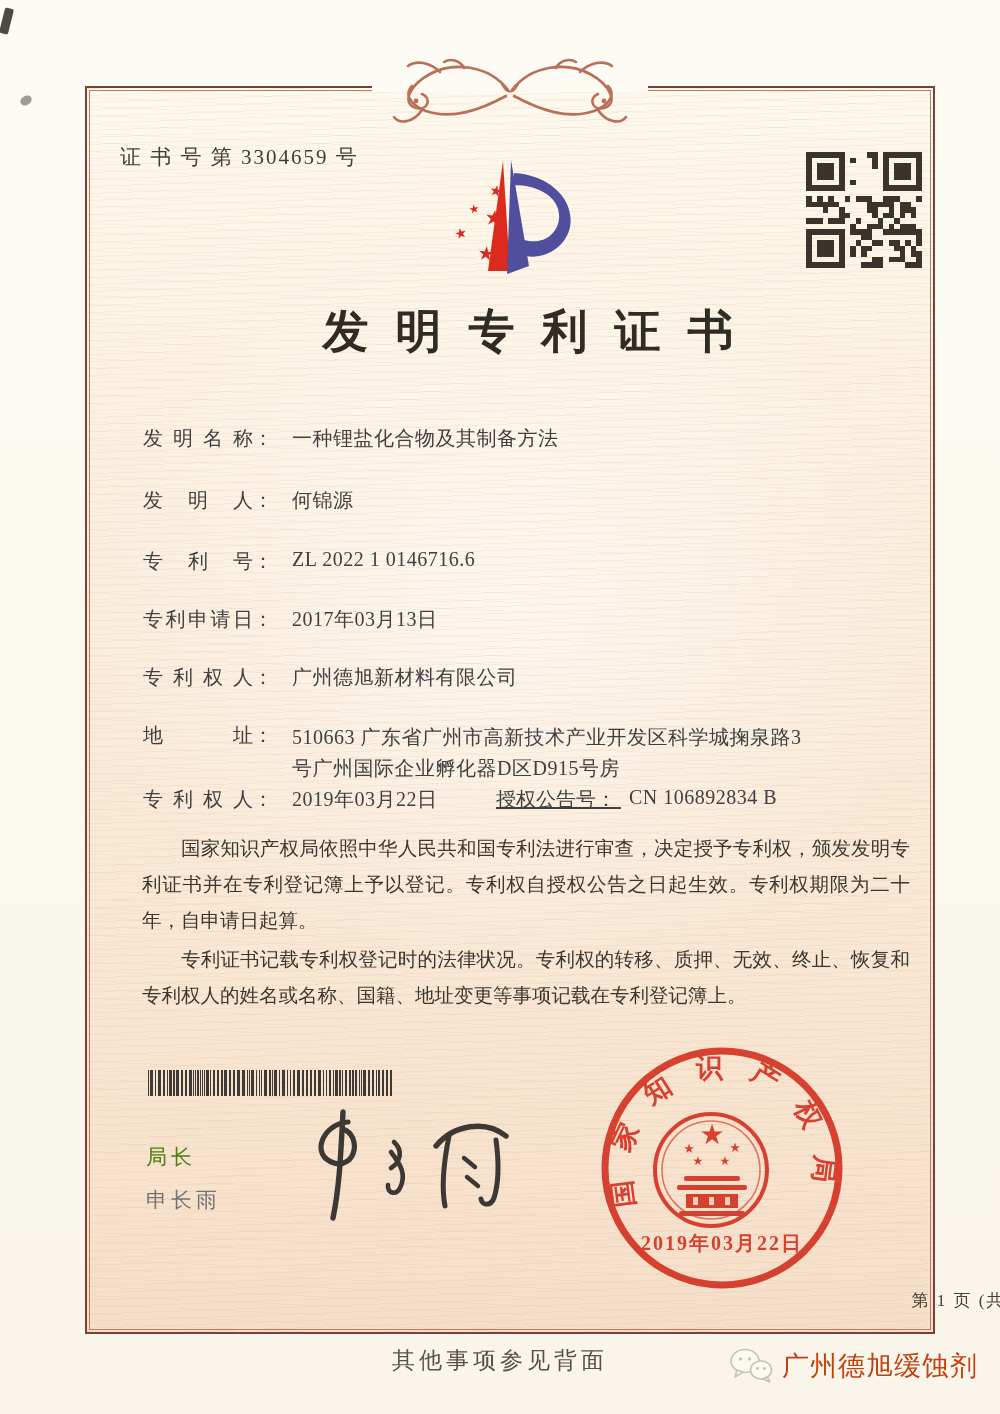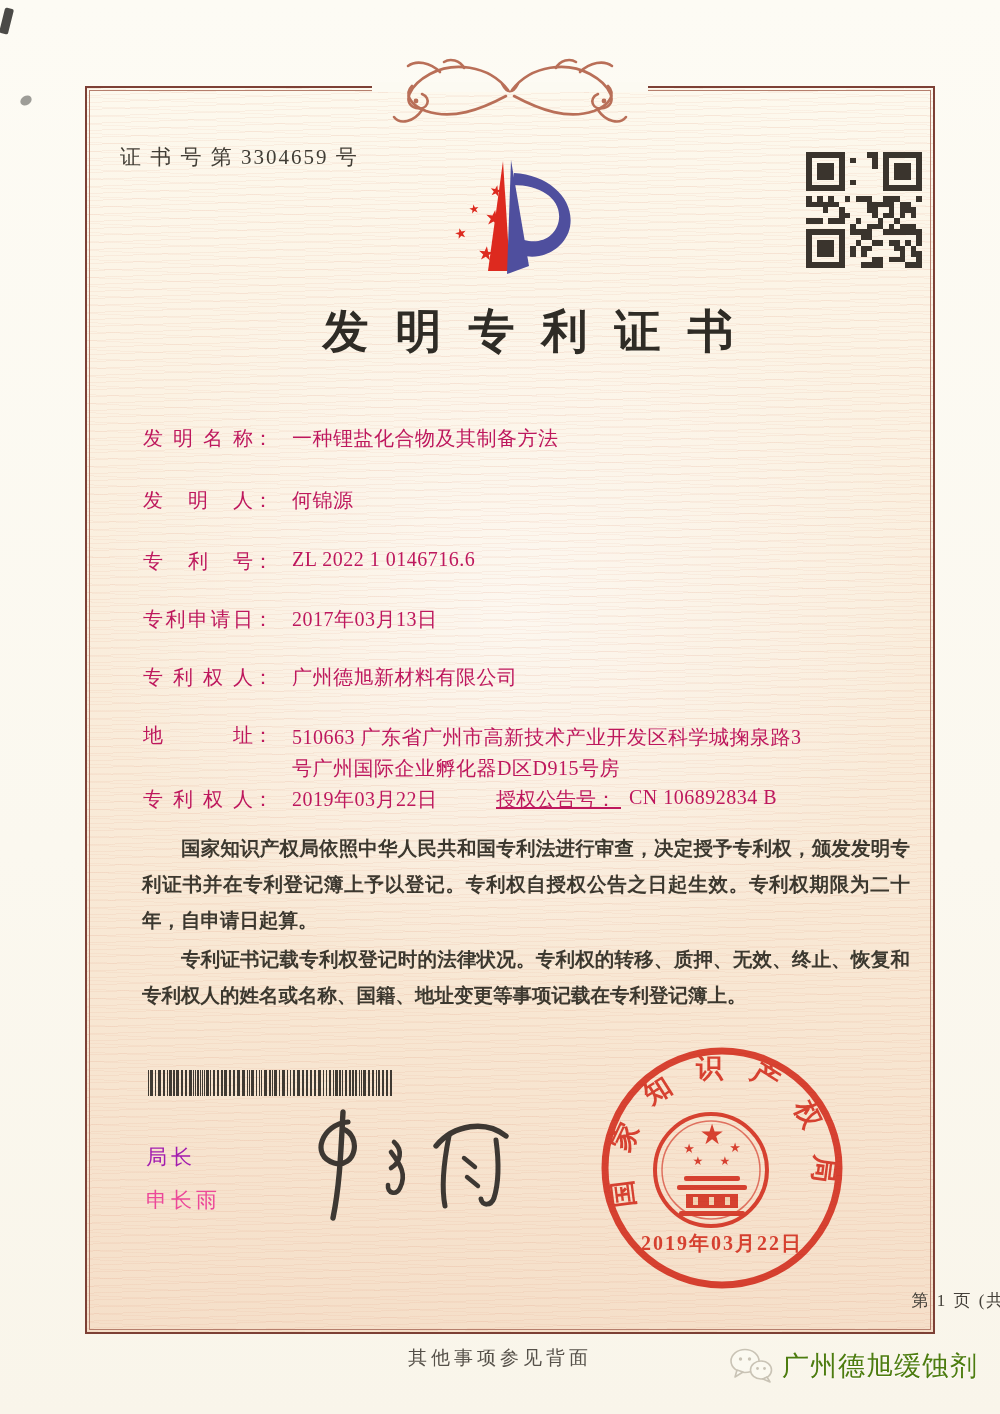--- a/index.html
+++ b/index.html
@@ -22,41 +22,41 @@
       repeating-linear-gradient(178deg, rgba(219,141,112,.10) 0 1px, rgba(0,0,0,0) 1px 7px),
       repeating-linear-gradient(2.5deg, rgba(219,141,112,.08) 0 1px, rgba(0,0,0,0) 1px 9px),
       radial-gradient(ellipse 70% 45% at 50% 42%, rgba(255,255,255,.55), rgba(255,255,255,0) 70%);
     pointer-events:none;}
   .ornament{position:absolute;left:368px;top:44px;width:284px;height:92px;z-index:2;}
   
   .abs{position:absolute;z-index:3;}
   .cert-no{left:120px;top:143px;font-size:21px;letter-spacing:2px;color:#413d35;}
   .title{left:85px;top:301px;width:846px;text-align:center;font-size:46px;font-weight:600;
          letter-spacing:27px;text-indent:27px;color:#2f2c26;margin-left:20px;}
-  .frow{left:143px;height:30px;font-size:20px;color:#be185d;white-space:nowrap;}
+  .frow{left:143px;height:30px;font-size:20px;color:#404040;white-space:nowrap;}
   .flabel{display:inline-block;width:110px;text-align:justify;text-align-last:justify;vertical-align:top;}
   .fcolon{display:inline-block;vertical-align:top;}
   .fvalue{display:inline-block;margin-left:14px;vertical-align:top;letter-spacing:.5px;}
   .fvalue.wrapval{white-space:normal;width:524px;line-height:31px;}
   .pair2{position:absolute;left:353px;top:0;text-decoration:underline;}
   .paras{left:142px;top:831px;width:768px;font-size:19.5px;line-height:36px;
          text-align:justify;color:#3c382f;z-index:3;position:absolute;}
-  .paras p{margin:0 0 3px 0;text-indent:2em;font-weight:bold;}
-  .director-title{left:146px;top:1143px;font-size:21px;letter-spacing:4px;color:#a21caf;}
-  .director-name{left:146px;top:1186px;font-size:21px;letter-spacing:4px;color:#ec4899;}
+  .paras p{margin:0 0 3px 0;text-indent:2em;}
+  .director-title{left:146px;top:1143px;font-size:21px;letter-spacing:4px;color:#4d7c0f;}
+  .director-name{left:146px;top:1186px;font-size:21px;letter-spacing:4px;color:#737373;}
   .page-info{left:85px;top:1289px;width:970px;text-align:right;font-size:17px;letter-spacing:2px;color:#45413a;}
-  .back-note{left:0;top:1345px;width:1000px;text-align:center;font-size:19px;letter-spacing:4px;color:#56514a;}
+  .back-note{left:0;top:1345px;width:1000px;text-align:center;font-size:23px;letter-spacing:4px;color:#56514a;}
   
   .logo{left:430px;top:147px;width:168px;height:142px;}
   .qr{left:806px;top:152px;width:116px;height:116px;}
   .barcode{left:146px;top:1070px;width:252px;height:26px;}
   .signature{left:288px;top:1106px;width:246px;height:132px;}
   .seal{left:592px;top:1038px;width:260px;height:260px;mix-blend-mode:multiply;opacity:.92;z-index:4;}
   .watermark{left:728px;top:1340px;width:260px;height:52px;display:flex;align-items:center;gap:8px;
-             color:#4d7c0f;text-shadow:0 1px 0 rgba(255,255,255,.9);font-size:27px;
+             color:#c2410c;text-shadow:0 1px 0 rgba(255,255,255,.9);font-size:27px;
              font-family:"Liberation Sans","DejaVu Sans",sans-serif;letter-spacing:1px;}
   .smudge{background:#2b2a28;border-radius:2px;z-index:5;}
   .s1{left:2px;top:8px;width:9px;height:26px;transform:rotate(14deg);opacity:.85;}
   .s2{left:20px;top:96px;width:12px;height:9px;transform:rotate(-30deg);opacity:.45;border-radius:50%;}
   svg{display:block;}
 </style>
 </head>
 <body>
 
 <div class="abs smudge s1"></div>

